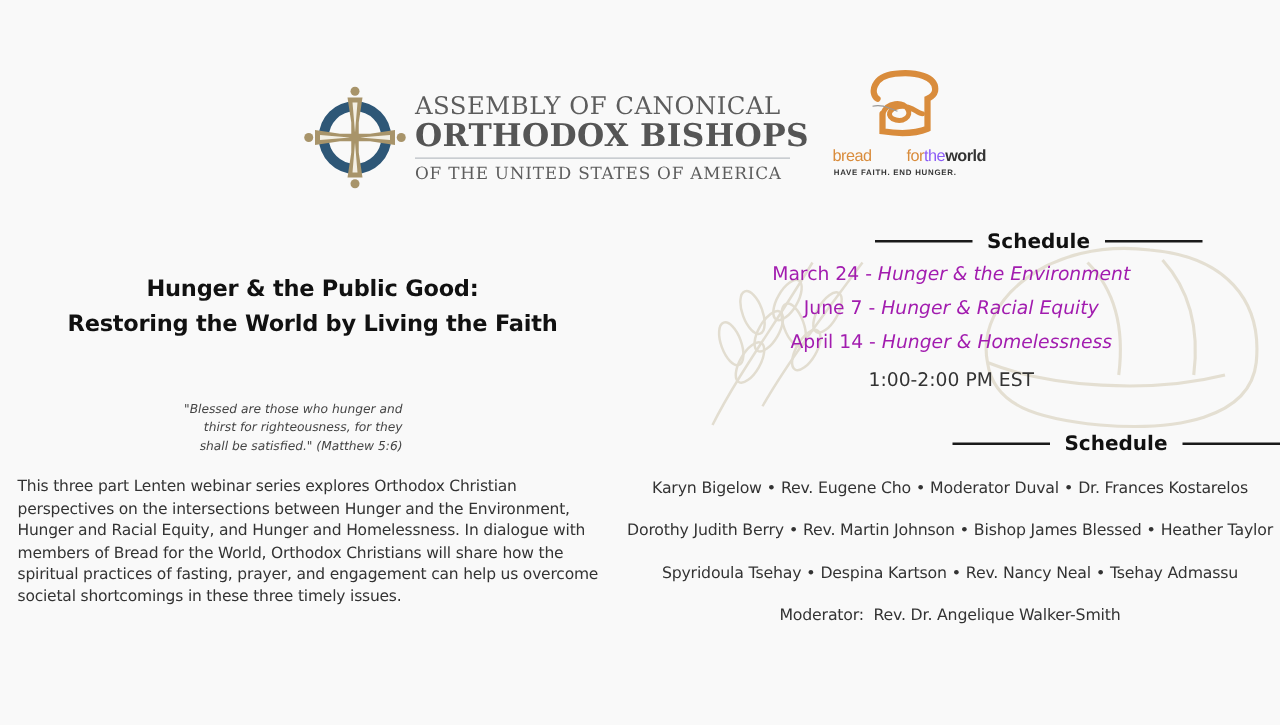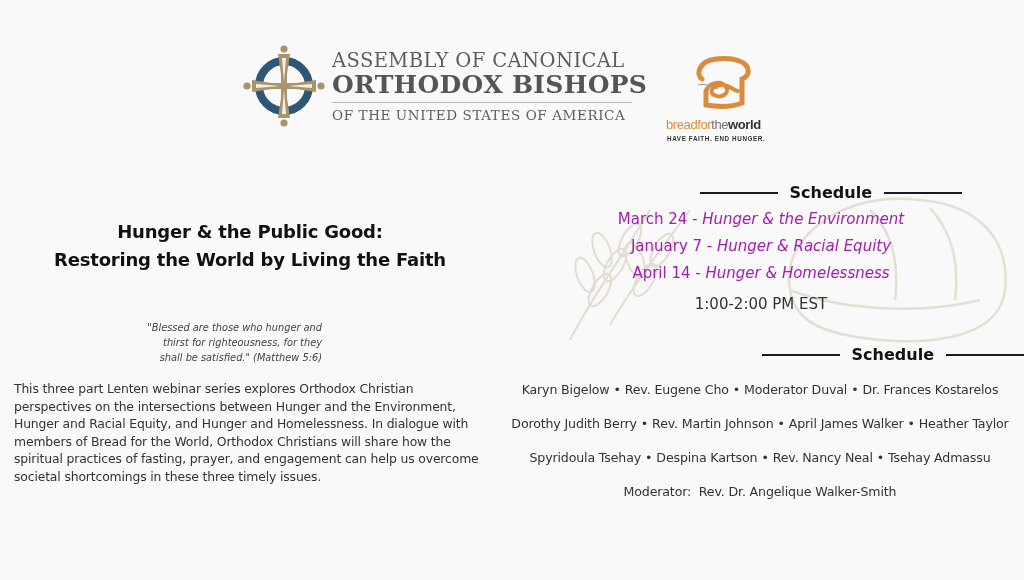--- a/index.html
+++ b/index.html
@@ -6,35 +6,35 @@
     html, body { width: 1024px; height: 580px; overflow: hidden; }
     body {
       background: #f9f9f9;
       position: relative;
       font-family: "DejaVu Sans", "Liberation Sans", sans-serif;
       color: #2a2a2a;
     }
     .abs { position: absolute; }
 
     
-    .acob-logo { left: 242px; top: 44px; width: 400px; height: 84px; }
+    .acob-logo { left: 242px; top: 68px; width: 400px; height: 84px; }
     .acob-emblem { position: absolute; left: 0; top: 0; width: 84px; height: 84px; }
     .acob-text { position: absolute; left: 90px; top: 6px; width: 300px; font-family: "DejaVu Serif", "Liberation Serif", serif; color: #5d5d5d; }
     .acob-line1 { font-size: 19.5px; letter-spacing: 0.4px; line-height: 22px; white-space: nowrap; }
     .acob-line2 { font-size: 25px; letter-spacing: 0.3px; line-height: 26px; white-space: nowrap; color: #555; font-weight: bold; }
     .acob-divider { height: 1px; background: #b9bec4; margin-top: 4px; width: 300px; }
     .acob-line3 { font-size: 13.5px; letter-spacing: 0.6px; line-height: 20px; white-space: nowrap; margin-top: 2px; }
 
     
     .bftw-logo { left: 664px; top: 55px; width: 118px; height: 90px; }
     .bftw-icon { position: absolute; left: 28px; top: 0; width: 62px; height: 56px; }
     .bftw-wordmark { position: absolute; left: 2px; top: 62px; font-family: "Liberation Sans", sans-serif; font-size: 13px; letter-spacing: -0.4px; white-space: nowrap; }
     .bftw-bread { color: #d98c3c; font-weight: normal; }
-    .bftw-for { color: #d98c3c; }
-    .bftw-the { color: #737373; }
+    .bftw-for { color: #d98c3c; padding-left: 28px; }
+    .bftw-the { color: #8b5cf6; }
     .bftw-world { color: #333; font-weight: bold; }
     .bftw-tagline { position: absolute; left: 3px; top: 80px; font-family: "Liberation Sans", sans-serif; font-size: 6.3px; letter-spacing: 0.6px; color: #333; font-weight: bold; white-space: nowrap; }
 
     
     .title-block { left: 10px; top: 218px; width: 480px; text-align: center; font-family: "DejaVu Sans", sans-serif; font-weight: bold; color: #111; }
     .title-line { font-size: 18px; line-height: 28px; letter-spacing: -0.2px; white-space: nowrap; }
 
     .quote { left: 140px; top: 320px; width: 182px; text-align: right; font-style: italic; font-size: 9.8px; line-height: 15px; color: #444; }
 
     .description { left: 14px; top: 380px; width: 476px; font-size: 12.4px; line-height: 17.5px; color: #333; letter-spacing: -0.15px; }
@@ -129,38 +129,38 @@
   <div class="section-heading">
     <span class="rule"></span>
     <span class="label">Schedule</span>
     <span class="rule"></span>
   </div>
   <div class="schedule-list">
     <div class="schedule-item">
       <span>March 24 - </span><span class="topic">Hunger &amp; the Environment</span>
     </div>
     <div class="schedule-item">
-      <span>January 7 - </span><span class="topic">Hunger &amp; Racial Equity</span>
+      <span>June 7 - </span><span class="topic">Hunger &amp; Racial Equity</span>
     </div>
     <div class="schedule-item">
       <span>April 14 - </span><span class="topic">Hunger &amp; Homelessness</span>
     </div>
   </div>
   <div class="schedule-time">1:00-2:00 PM EST</div>
 </div>
 
 <div class="abs speakers">
   <div class="section-heading">
     <span class="rule"></span>
     <span class="label">Schedule</span>
     <span class="rule"></span>
   </div>
   <div class="speaker-row r1">
     <span>Karyn Bigelow</span><span class="sep">•</span><span>Rev. Eugene Cho</span><span class="sep">•</span><span>Moderator Duval</span><span class="sep">•</span><span>Dr. Frances Kostarelos</span>
   </div>
   <div class="speaker-row r2">
-    <span>Dorothy Judith Berry</span><span class="sep">•</span><span>Rev. Martin Johnson</span><span class="sep">•</span><span>April James Walker</span><span class="sep">•</span><span>Heather Taylor</span>
+    <span>Dorothy Judith Berry</span><span class="sep">•</span><span>Rev. Martin Johnson</span><span class="sep">•</span><span>Bishop James Blessed</span><span class="sep">•</span><span>Heather Taylor</span>
   </div>
   <div class="speaker-row r3">
     <span>Spyridoula Tsehay</span><span class="sep">•</span><span>Despina Kartson</span><span class="sep">•</span><span>Rev. Nancy Neal</span><span class="sep">•</span><span>Tsehay Admassu</span>
   </div>
   <div class="speaker-row mod" style="white-space: pre;">Moderator:  Rev. Dr. Angelique Walker-Smith</div>
 </div>
 
 </body></html>

